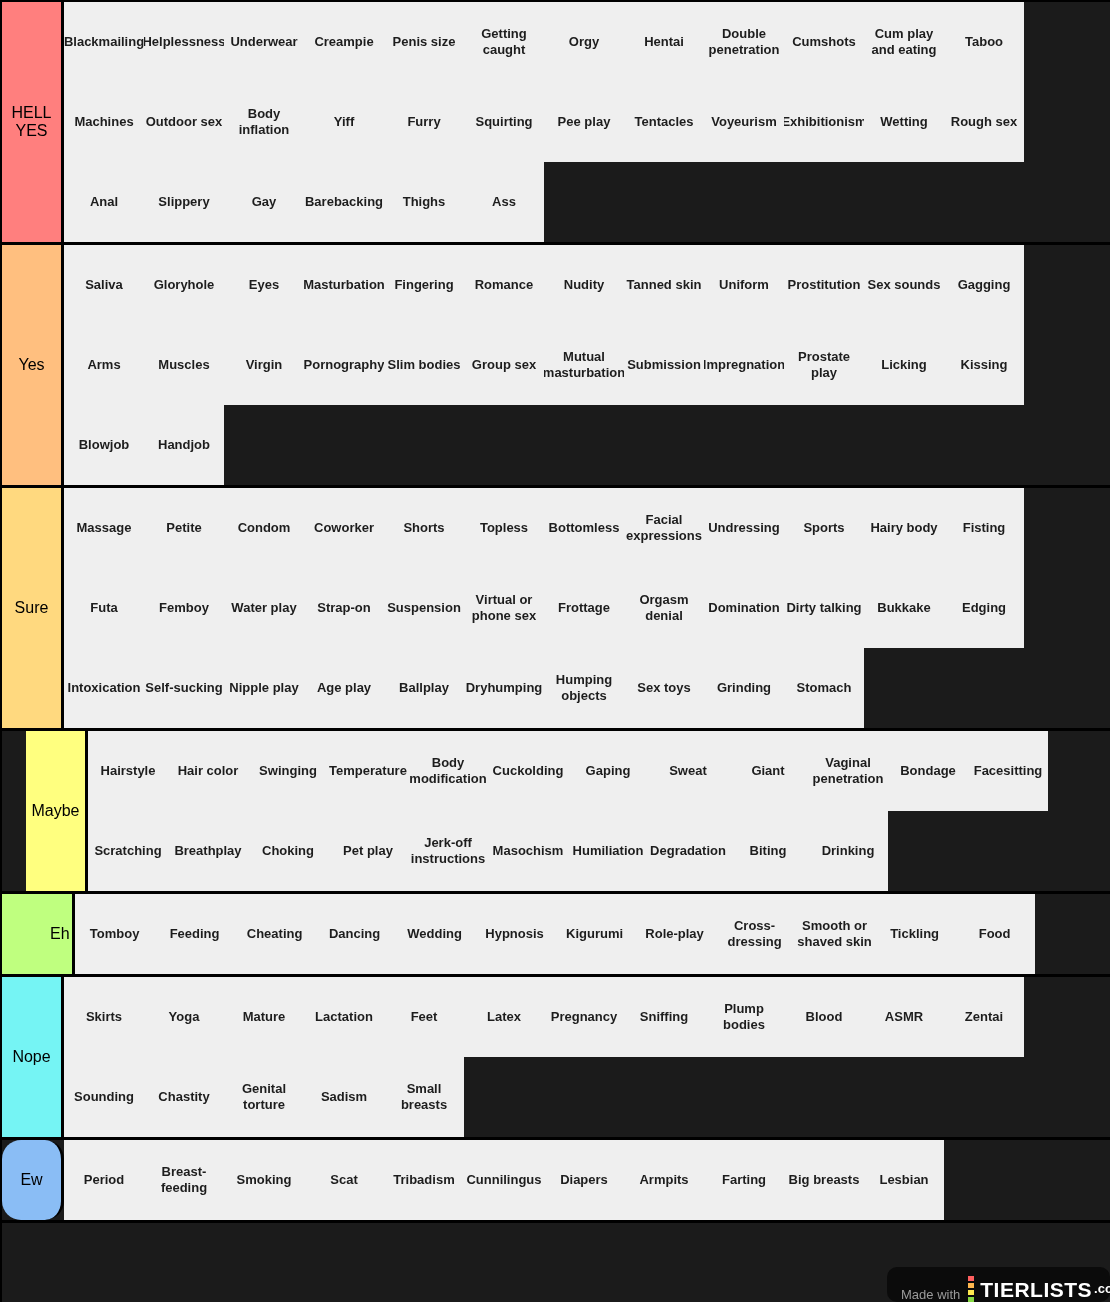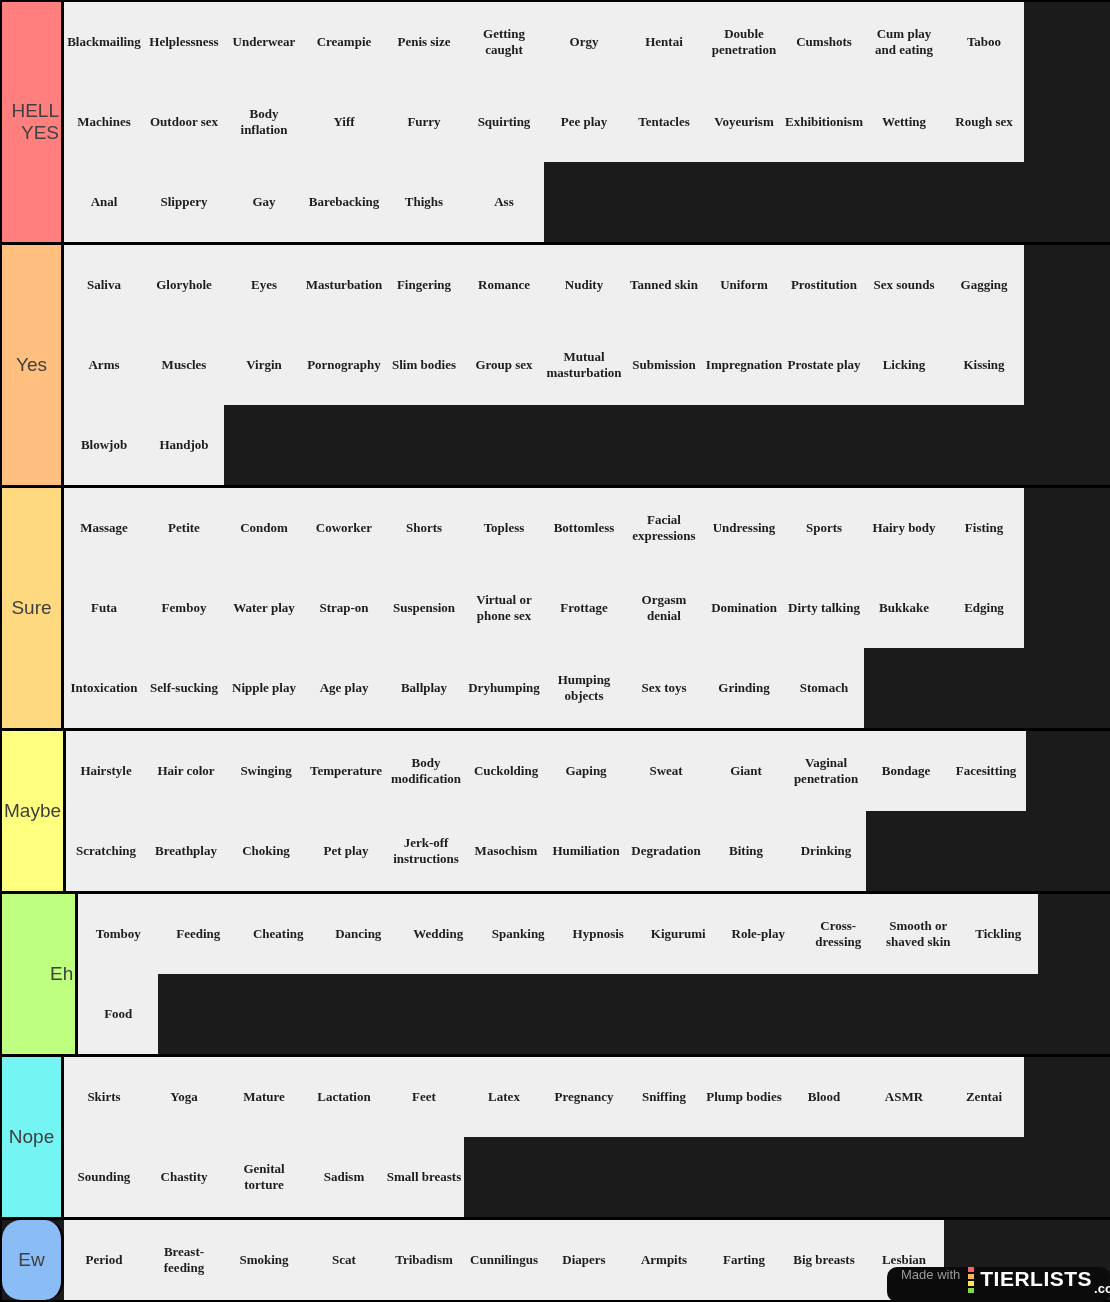--- a/index.html
+++ b/index.html
@@ -15,43 +15,43 @@
   }
   .tier-row{
     display:flex;
     border-bottom:3px solid #000;
     background:transparent;
   }
   .tier-label{
     flex:0 0 62px;
     border-right:3px solid #000;
     display:flex;align-items:center;justify-content:center;
-    text-align:right;
-    font-size:19px;line-height:1.15;color:#404040;
+    text-align:center;
+    font-size:16px;line-height:1.15;color:#000000;
     padding:0 2px;
   }
   .tier-cells{
     flex:0 0 960px;
-    display:flex;flex-wrap:wrap;align-content:flex-start;font-family:Liberation Serif, serif;
+    display:flex;flex-wrap:wrap;align-content:flex-start;
   }
   .cell{
     width:80px;height:80px;
     background:#efefef;
     display:flex;align-items:center;justify-content:center;
     text-align:center;
     font-weight:bold;font-size:13px;line-height:1.2;
     color:#1d1d1d;
     overflow:hidden;
     padding:0 1px;
   }
   .watermark{
     position:absolute;right:0;bottom:0;
     width:223px;height:35px;
     background:#0b0b0b;
-    display:flex;align-items:flex-start;
+    display:flex;align-items:flex-end;
     padding-left:14px;
     gap:6px;
     border-radius:10px;
   }
   .made-with{color:#9a9a9a;font-size:13px;white-space:nowrap;}
   .brand-icon{display:flex;flex-direction:column;gap:2px;margin-left:2px;}
   .brand-icon i{display:block;width:6px;height:5px;}
   .brand{color:#fff;font-weight:bold;font-size:21px;letter-spacing:0.5px;white-space:nowrap;}
   .brand-tld{color:#fff;font-weight:bold;font-size:13px;margin-left:-4px;align-self:flex-end;padding-bottom:6px;}
 </style>
@@ -159,21 +159,21 @@
           <div class="cell">Age play</div>
           <div class="cell">Ballplay</div>
           <div class="cell">Dryhumping</div>
           <div class="cell">Humping objects</div>
           <div class="cell">Sex toys</div>
           <div class="cell">Grinding</div>
           <div class="cell">Stomach</div>
         </div>
       </div>
       <div class="tier-row">
-        <div class="tier-label" style="background: rgb(255, 255, 127);">Maybe</div>
+        <div class="tier-label" style="background: rgb(255, 255, 127); margin-left: 24px;">Maybe</div>
         <div class="tier-cells">
           <div class="cell">Hairstyle</div>
           <div class="cell">Hair color</div>
           <div class="cell">Swinging</div>
           <div class="cell">Temperature</div>
           <div class="cell">Body modification</div>
           <div class="cell">Cuckolding</div>
           <div class="cell">Gaping</div>
           <div class="cell">Sweat</div>
           <div class="cell">Giant</div>
@@ -193,21 +193,20 @@
         </div>
       </div>
       <div class="tier-row">
         <div class="tier-label" style="background: rgb(191, 255, 127); padding-left: 48px;">Eh</div>
         <div class="tier-cells">
           <div class="cell">Tomboy</div>
           <div class="cell">Feeding</div>
           <div class="cell">Cheating</div>
           <div class="cell">Dancing</div>
           <div class="cell">Wedding</div>
-          <div class="cell">Spanking</div>
           <div class="cell">Hypnosis</div>
           <div class="cell">Kigurumi</div>
           <div class="cell">Role-play</div>
           <div class="cell">Cross-dressing</div>
           <div class="cell">Smooth or shaved skin</div>
           <div class="cell">Tickling</div>
           <div class="cell">Food</div>
         </div>
       </div>
       <div class="tier-row">

